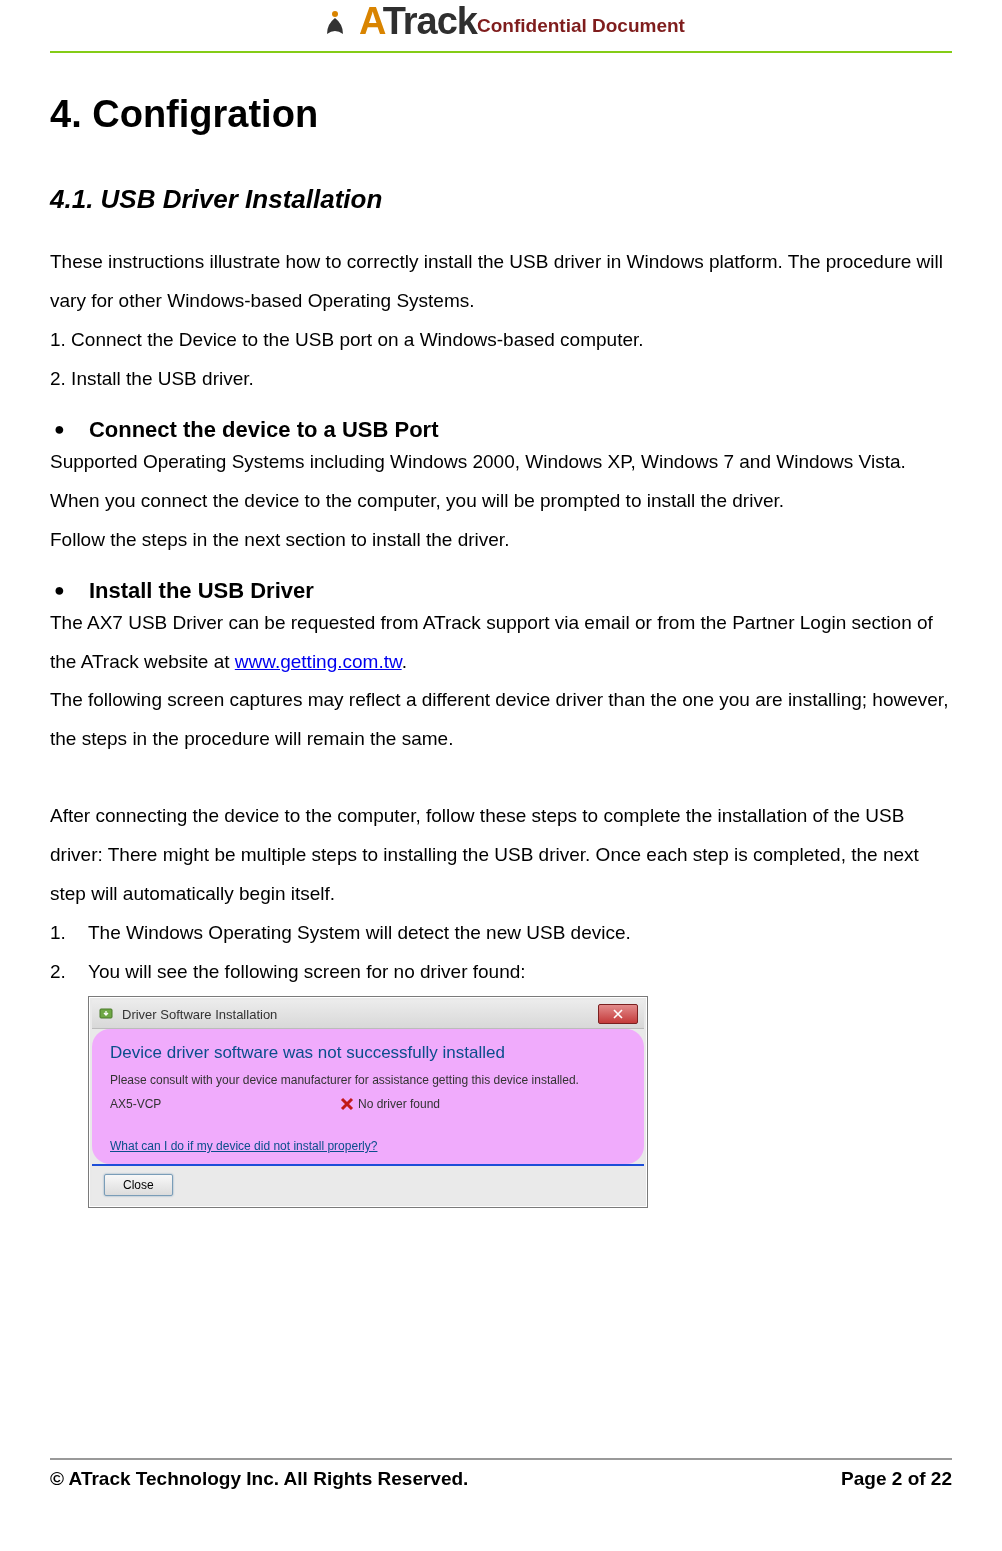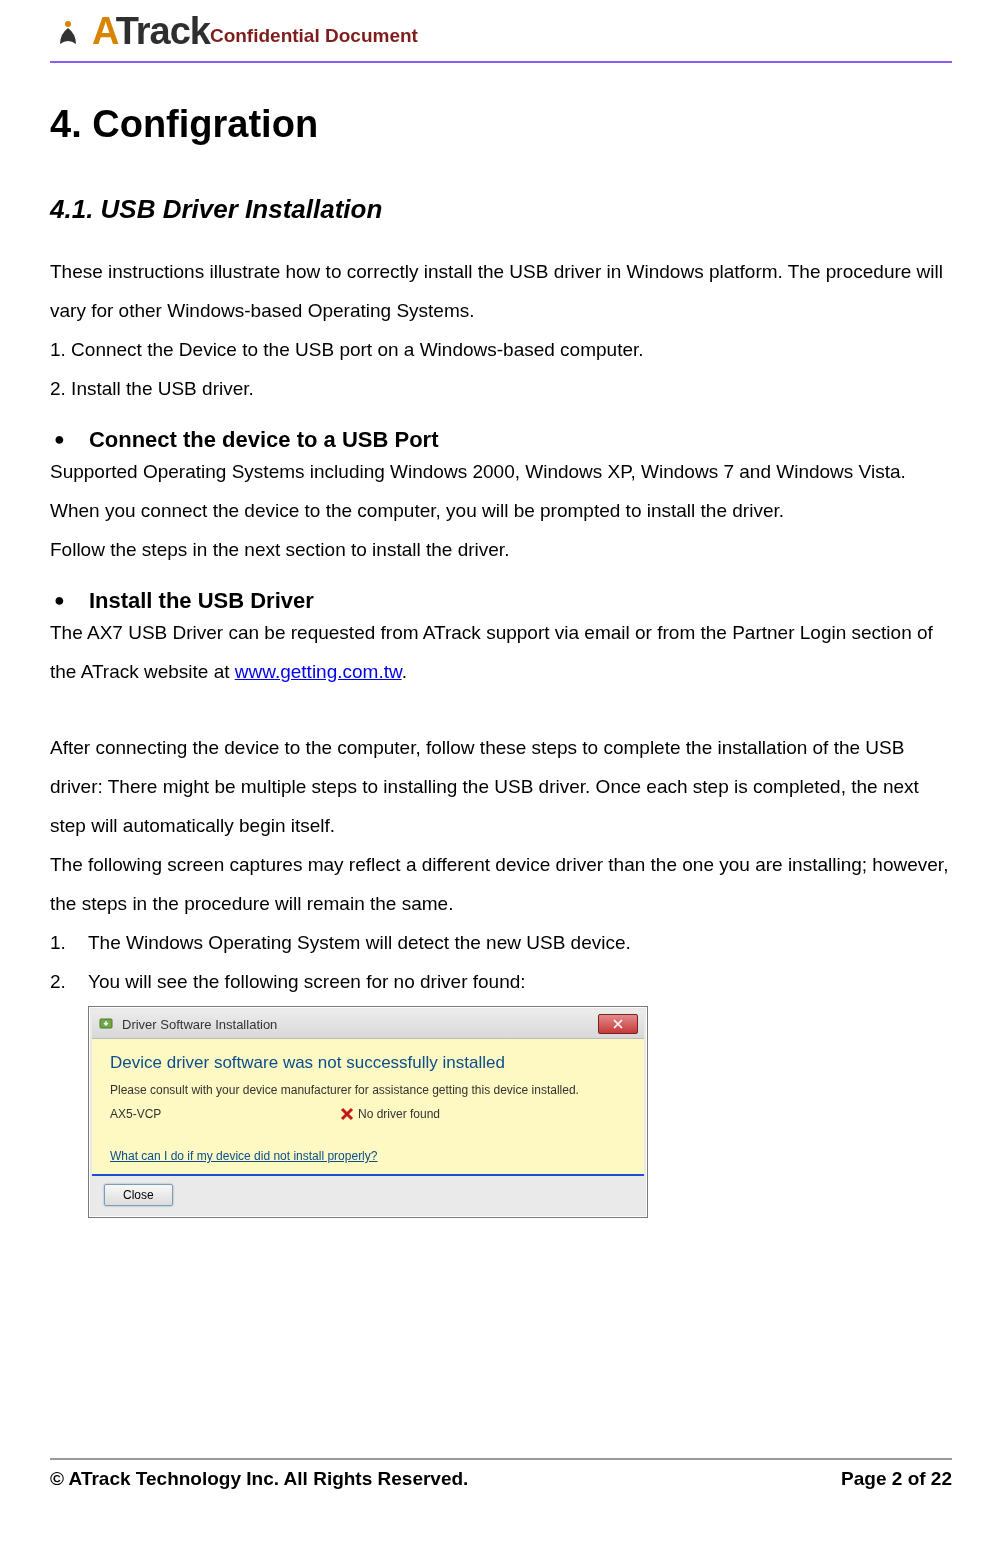--- a/index.html
+++ b/index.html
@@ -10,25 +10,24 @@
       width: 1002px;
       color: #000;
     }
     .page {
       padding: 0 50px;
       position: relative;
       min-height: 1490px;
     }
     .header {
       display: flex;
-      justify-content: flex-start;
+      justify-content: center;
       align-items: flex-end;
-      padding-top: 10px;
       padding-bottom: 8px;
-      border-bottom: 2px solid #8b5cf6;
+      border-bottom: 2px solid #84cc16;
     }
     .logo {
       display: flex;
       align-items: center;
       gap: 6px;
     }
     .logo-text {
       font-size: 38px;
       font-weight: bold;
       color: #2f2f2f;
@@ -126,22 +125,23 @@
       width: 38px;
       height: 18px;
       background: linear-gradient(to bottom, #e38b8b, #c43a3a);
       border: 1px solid #7a2020;
       border-radius: 2px;
       display: flex;
       align-items: center;
       justify-content: center;
     }
     .ss-body {
-      background: #fef9c3;
+      background: #f0abfc;
       padding: 14px 18px 10px 18px;
+      border-radius: 18px;
     }
     .ss-heading {
       color: #0a4e8c;
       font-size: 17px;
       margin-bottom: 10px;
     }
     .ss-sub {
       font-size: 12px;
       color: #333;
       margin-bottom: 10px;
@@ -216,22 +216,22 @@
   <p class="body-text">2. Install the USB driver.</p>
 
   <p class="bullet-heading">Connect the device to a USB Port</p>
   <p class="body-text">Supported Operating Systems including Windows 2000, Windows XP, Windows 7 and Windows Vista. When you connect the device to the computer, you will be prompted to install the driver.</p>
   <p class="body-text">Follow the steps in the next section to install the driver.</p>
 
   <p class="bullet-heading">Install the USB Driver</p>
   <p class="body-text">
     <span>The AX7 USB Driver can be requested from ATrack support via email or from the Partner Login section of the ATrack website at </span><a href="#" class="link">www.getting.com.tw</a><span>.</span>
   </p>
+  <p class="body-text">The following screen captures may reflect a different device driver than the one you are installing; however, the steps in the procedure will remain the same.</p>
   <p class="body-text" style="margin-top:38px;">After connecting the device to the computer, follow these steps to complete the installation of the USB driver: There might be multiple steps to installing the USB driver. Once each step is completed, the next step will automatically begin itself.</p>
-  <p class="body-text">The following screen captures may reflect a different device driver than the one you are installing; however, the steps in the procedure will remain the same.</p>
 
   <div class="numbered">
     <div class="row">
       <span class="num">1.</span>
       <span>The Windows Operating System will detect the new USB device.</span>
     </div>
     <div class="row">
       <span class="num">2.</span>
       <span>You will see the following screen for no driver found:</span>
     </div>

